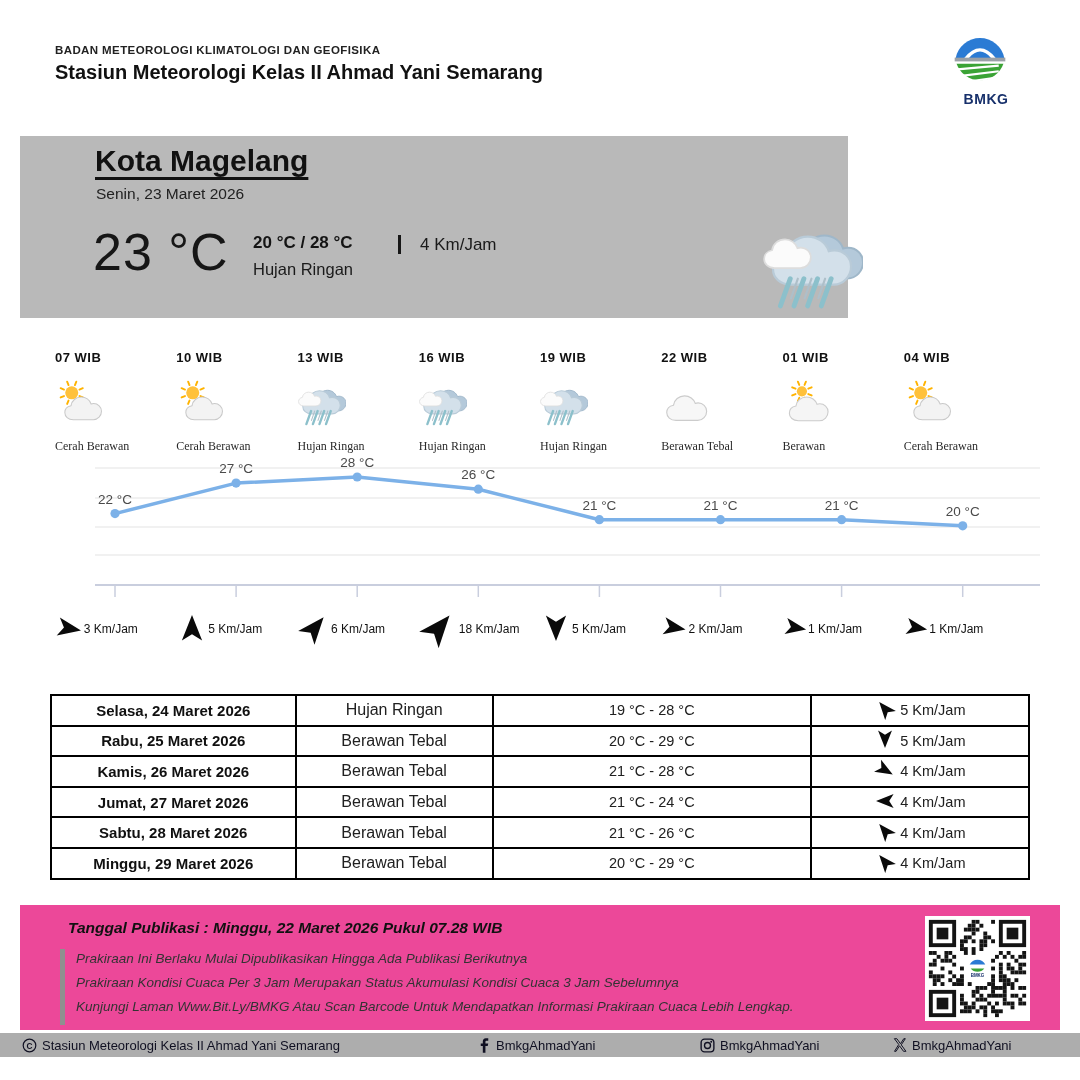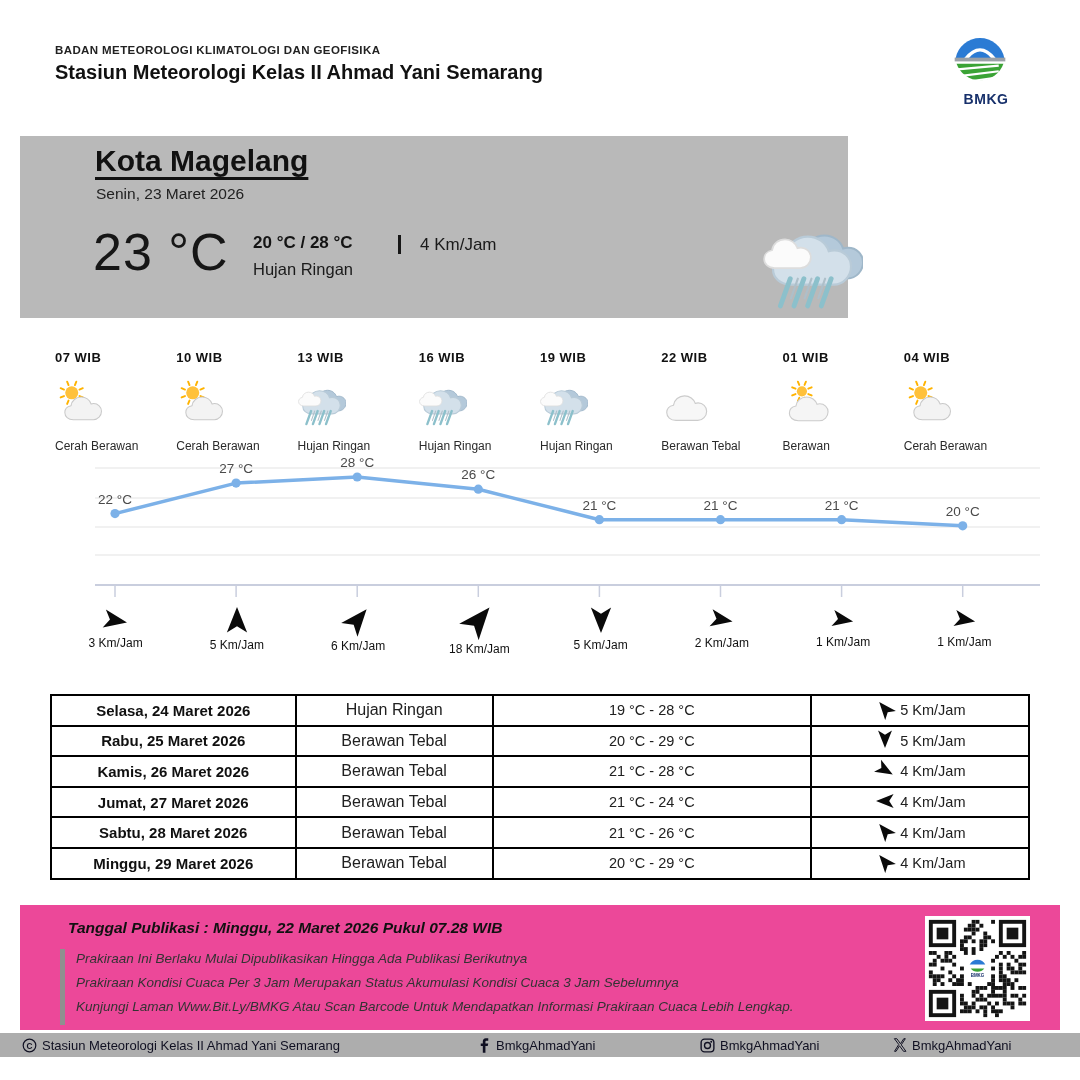--- a/index.html
+++ b/index.html
@@ -20,26 +20,26 @@
   #temp-range{position:absolute;left:233px;top:97px;font-size:17px;font-weight:700;color:#141414;}
   #cond-now{position:absolute;left:233px;top:124px;font-size:16.5px;color:#1a1a1a;}
   #sep{position:absolute;left:378px;top:99px;width:3px;height:19px;background:#161616;}
   #wind-now{position:absolute;left:400px;top:99px;font-size:17px;color:#1a1a1a;}
   #banner-icon{position:absolute;left:743px;top:76px;width:100px;height:100px;}
   
   #hourly{position:absolute;left:55px;top:350px;width:970px;display:flex;}
   .hcol{width:121.25px;display:flex;flex-direction:column;}
   .htime{font-size:13px;font-weight:700;letter-spacing:.5px;color:#111;}
   .hicon{margin-top:12px;height:52px;display:flex;align-items:center;}
-  .hlabel{margin-top:10px;font-size:12px;color:#2a2a2a;white-space:nowrap;}
+  .hlabel{margin-top:10px;font-size:12px;color:#2a2a2a;white-space:nowrap;font-family:Liberation Serif, serif;}
   
   #chart{position:absolute;left:40px;top:455px;width:1000px;height:150px;}
   
   #windrow{position:absolute;left:55px;top:598px;width:970px;display:flex;}
-  .wcol{width:121.25px;display:flex;flex-direction:column;align-items:center;justify-content:center;height:60px;}
+  .wcol{width:121.25px;display:flex;flex-direction:row;align-items:center;justify-content:flex-start;height:60px;}
   .warrow{display:flex;align-items:flex-end;justify-content:center;}
   .wlabel{font-size:12px;color:#111;margin-top:2px;white-space:nowrap;}
   
   #daily{position:absolute;left:50px;top:694px;width:980px;border-collapse:collapse;}
   #daily td{border:2px solid #000;height:28.6px;text-align:center;vertical-align:middle;padding:0;}
   .td-date{width:245px;font-size:15px;font-weight:700;color:#101010;}
   .td-cond{width:197px;font-size:16px;color:#202020;}
   .td-temp{width:320px;font-size:14.5px;color:#202020;}
   .td-wind{width:218px;font-size:14.5px;color:#202020;}
   .wind-cell{display:flex;align-items:center;justify-content:center;gap:4px;}

